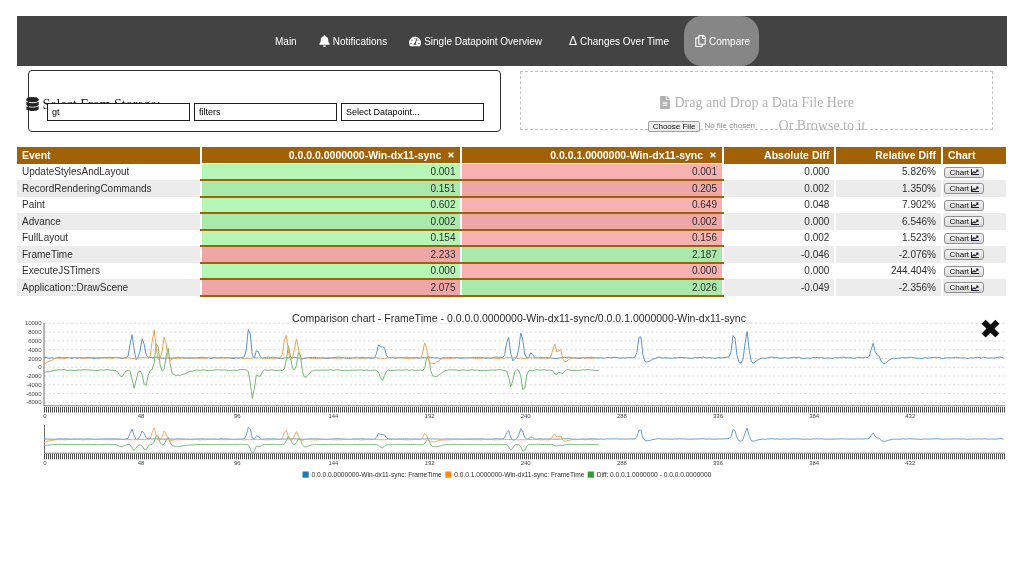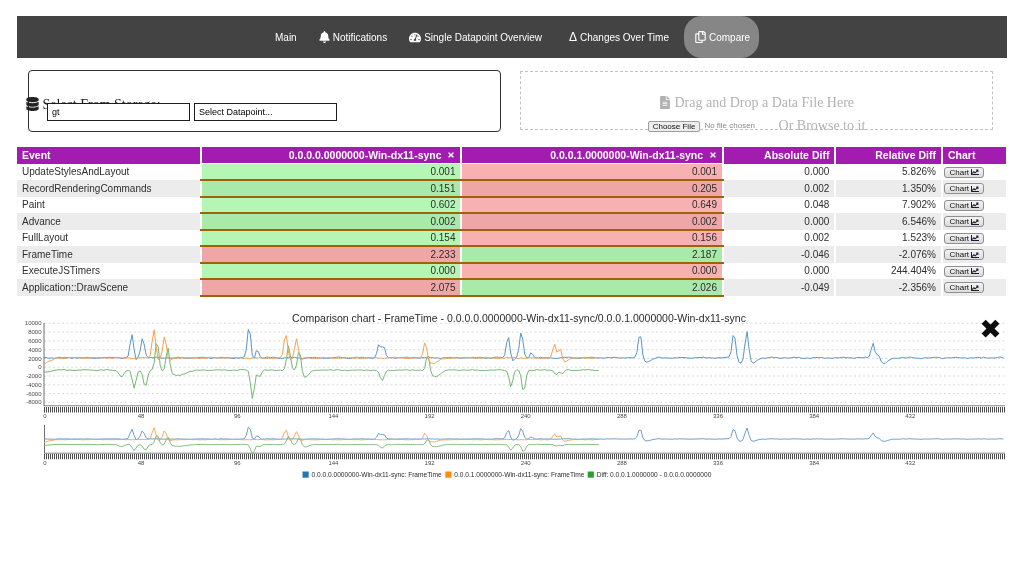--- a/index.html
+++ b/index.html
@@ -1,36 +1,36 @@
 <!DOCTYPE html>
 <html><head><meta charset="utf-8"><title>Compare</title>
 <style>
 * { box-sizing: border-box; }
 html,body { margin:0; padding:0; width:1024px; height:576px; background:#fff;
   font-family:"Liberation Sans", sans-serif; overflow:hidden; }
 #stage { position:relative; width:1024px; height:576px; }
-#nav { position:absolute; left:17px; top:16px; width:990px; height:42px; background:#434343;
+#nav { position:absolute; left:17px; top:16px; width:990px; height:50px; background:#434343;
   display:flex; justify-content:flex-start; align-items:stretch; }
 #nav .it { color:#fff; font-size:10px; display:flex; align-items:center; padding:0 11px; white-space:nowrap; }
 #nav .it:first-child { margin-left:247px; }
 #nav .it svg { margin-right:3px; }
 #nav .cot { padding-right:15px; }
 #nav .it.sdo { padding-right:16px; }
 #nav .sel { background:#868686; padding:0 9px 0 11px;border-radius:18px; }
 #sbox { position:absolute; left:28px; top:70px; width:473px; height:62px; border:1px solid #2f2f2f; border-radius:4px; }
 #sbox .title { margin-top:26px; position:relative; left:-3px; font-family:"Liberation Serif", serif; font-size:14px; color:#1d1d1d; }
 #sbox .inrow { position:absolute; left:18px; top:32px; width:437px; display:flex; gap:4px; }
 #sbox input { width:143px; height:18px; border:1.4px solid #1d1d1d; font-size:9px; font-family:"Liberation Sans",sans-serif; padding:0 4px; border-radius:0; }
 #dbox { position:absolute; left:520px; top:71px; width:473px; height:59px; border:1.5px dashed #c3c3c3; color:#b2b2b2; font-family:"Liberation Serif", serif; }
 #dbox .l1 { text-align:center; margin-top:23px; font-size:14px; }
 #dbox .l2 { text-align:center; margin-top:7px; font-size:14px; }
 .cfbtn { font-family:"Liberation Sans",sans-serif; font-size:8px; color:#111; background:#ededed; border:1px solid #9e9e9e; border-radius:2px; height:11px; padding:0 4px; vertical-align:1px; }
 .nofile { font-family:"Liberation Sans",sans-serif; font-size:8px; color:#8a8a8a; margin:0 20px 0 4px; vertical-align:2px; }
 #tbl { position:absolute; left:17px; top:147px; border-collapse:collapse; table-layout:fixed; width:989px; }
-#tbl th { background:#a21caf; color:#fff; font-size:10.5px; font-weight:bold; padding:0 5px; height:16.5px; }
+#tbl th { background:#a16207; color:#fff; font-size:10.5px; font-weight:bold; padding:0 5px; height:16.5px; }
 #tbl td { font-size:10px; color:#2e2e2e; padding:0 5px; height:16.5px; }
 #tbl td.ch { padding:0 1.5px; }
 #tbl th:not(:first-child), #tbl td:not(:first-child) { border-left:2.6px solid #fff; }
 #tbl td.gc, #tbl td.rc { border-top:1px solid #fff; border-bottom:2px solid #a16207; }
 #tbl .ev { text-align:left; }
 #tbl tr:nth-child(odd) td { background:#ececec; }
 #tbl tr:nth-child(odd) td.gc { background:#a9e9a9; }
 #tbl tr:nth-child(odd) td.rc { background:#efa6a6; }
 #tbl .val { text-align:right; }
 #tbl td.gc { background:#b5f6b5; }
@@ -54,20 +54,21 @@
     <div class="it sel"><svg width="11" height="12" viewBox="0 0 448 512" style="vertical-align:-2px">
           <path fill="#fff" d="M433.941 65.941l-51.882-51.882A48 48 0 0 0 348.118 0H176c-26.51 0-48 21.49-48 48v48H48c-26.51 0-48 21.49-48 48v320c0 26.51 21.49 48 48 48h224c26.51 0 48-21.49 48-48v-48h80c26.51 0 48-21.49 48-48V99.882a48 48 0 0 0-14.059-33.941zM266 464H54a6 6 0 0 1-6-6V150a6 6 0 0 1 6-6h74v224c0 26.51 21.49 48 48 48h96v42a6 6 0 0 1-6 6zm128-96H182a6 6 0 0 1-6-6V54a6 6 0 0 1 6-6h106v88c0 13.255 10.745 24 24 24h88v202a6 6 0 0 1-6 6zm6-256h-64V48h9.632c1.591 0 3.117.632 4.243 1.757l48.368 48.368a6 6 0 0 1 1.757 4.243V112z"></path>
         </svg>Compare</div>
   </div>
   <div id="sbox">
     <div class="title"><svg width="13" height="14" viewBox="0 0 448 512" style="vertical-align:-2px">
           <path fill="#222" d="M448 73.143v45.714C448 159.143 347.667 192 224 192S0 159.143 0 118.857V73.143C0 32.857 100.333 0 224 0s224 32.857 224 73.143zM448 176v102.857C448 319.143 347.667 352 224 352S0 319.143 0 278.857V176c48.125 33.143 136.208 48.572 224 48.572S399.874 209.143 448 176zm0 160v102.857C448 479.143 347.667 512 224 512S0 479.143 0 438.857V336c48.125 33.143 136.208 48.572 224 48.572S399.874 369.143 448 336z"></path>
         </svg> Select From Storage:</div>
     <div class="inrow">
       <input type="text" value="gt" style="">
+      <input type="text" value="filters" style="">
       <input type="text" value="Select Datapoint..." style="">
     </div>
   </div>
   <div id="dbox">
     <div class="l1"><svg width="12" height="13" viewBox="0 0 384 512" style="vertical-align:-2px">
           <path fill="#b0b0b0" d="M224 136V0H24C10.7 0 0 10.7 0 24v464c0 13.3 10.7 24 24 24h336c13.3 0 24-10.7 24-24V160H248c-13.2 0-24-10.8-24-24zm64 236c0 6.6-5.4 12-12 12H108c-6.6 0-12-5.4-12-12v-8c0-6.6 5.4-12 12-12h168c6.6 0 12 5.4 12 12v8zm0-64c0 6.6-5.4 12-12 12H108c-6.6 0-12-5.4-12-12v-8c0-6.6 5.4-12 12-12h168c6.6 0 12 5.4 12 12v8zm0-72v8c0 6.6-5.4 12-12 12H108c-6.6 0-12-5.4-12-12v-8c0-6.6 5.4-12 12-12h168c6.6 0 12 5.4 12 12zm96-114.1v6.1H256V0h6.1c6.4 0 12.5 2.5 17 7l97.9 98c4.5 4.5 7 10.6 7 16.9z"></path>
         </svg> Drag and Drop a Data File Here</div>
     <div class="l2"><button class="cfbtn">Choose File</button><span class="nofile">No file chosen</span> Or Browse to it</div>
   </div>
   <table id="tbl">

